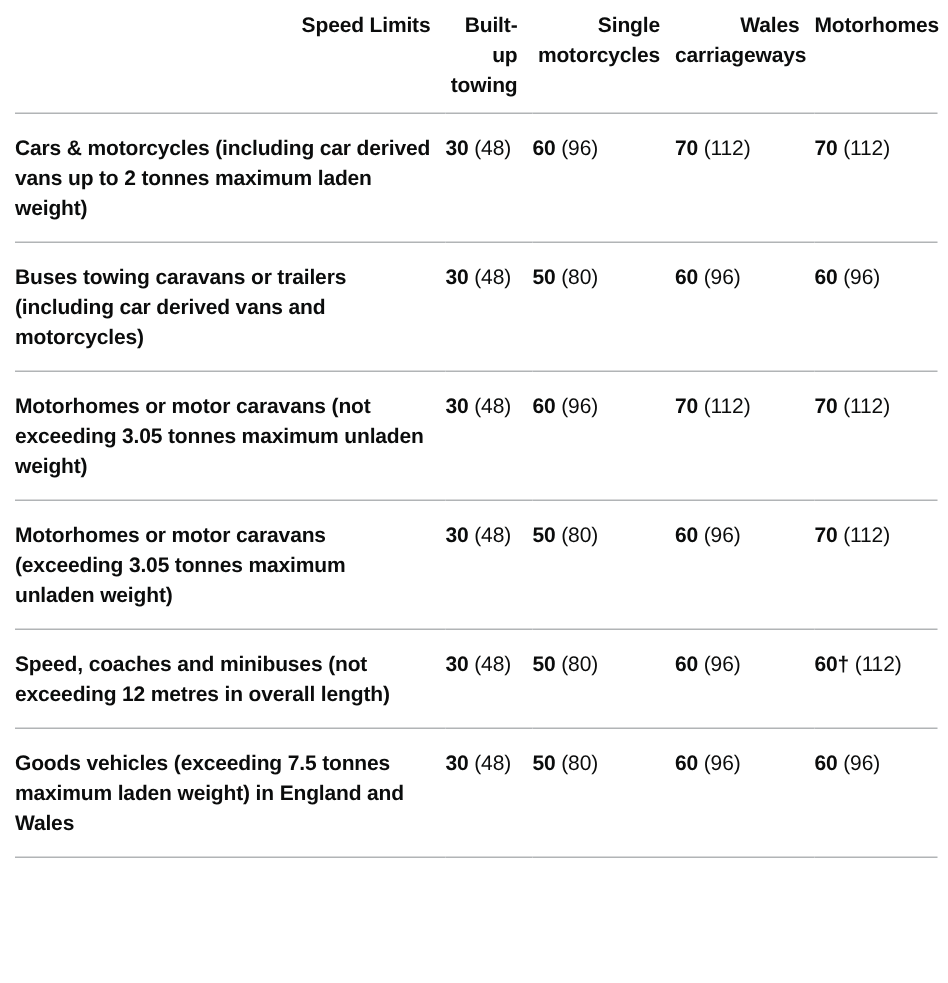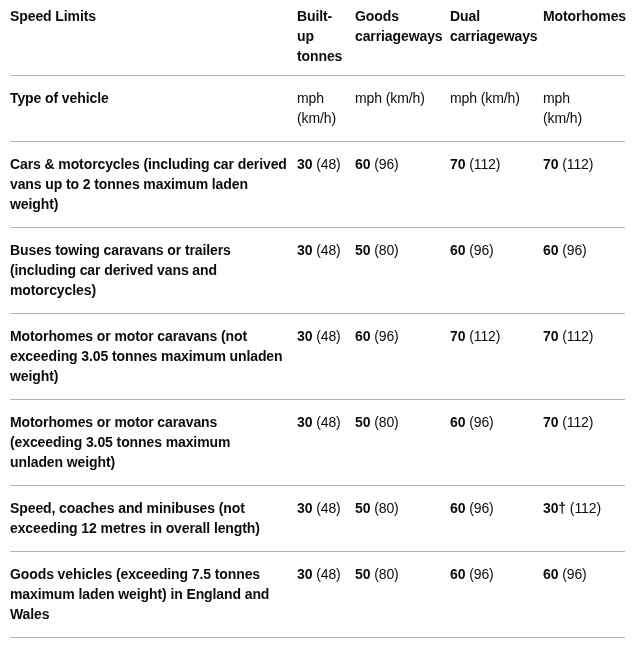--- a/index.html
+++ b/index.html
@@ -25,54 +25,45 @@
   col.c-dual     { width: 93px;  }
   col.c-motorway { width: 82px;  }
   th, td {
     text-align: left;
     vertical-align: top;
     font-weight: normal;
     padding: 12px 10px 13px 0;
     border-bottom: 1px solid #b1b4b6;
   }
   td:last-child, th:last-child { padding-right: 4px; }
-  thead tr.top-header th { padding-top: 6px; padding-bottom: 9px; }
+  thead tr.top-header th { padding-top: 6px; padding-bottom: 9px; text-align: right; }
   b, .bold { font-weight: bold; }
   .units { white-space: pre-line; }
   .note { font-weight: bold; }
   .kmh  { font-weight: normal; text-align: center; }
 </style>
 </head>
 <body>
 
 <div class="table-wrap">
   <table>
     <colgroup>
       <col class="c-vehicle">
       <col class="c-builtup">
       <col class="c-single">
       <col class="c-dual">
       <col class="c-motorway">
     </colgroup>
     <thead>
       <tr class="top-header">
         <th class="bold">Speed Limits</th>
-        <th class="bold">Built-up tonnes</th>
-        <th class="bold">Goods carriageways</th>
-        <th class="bold">Dual carriageways</th>
+        <th class="bold">Built-up towing</th>
+        <th class="bold">Single motorcycles</th>
+        <th class="bold">Wales carriageways</th>
         <th class="bold">Motorhomes</th>
-      </tr>
-      <tr>
-        <th class="bold">Type of vehicle</th>
-        <th class="units">mph
-(km/h)</th>
-        <th class="units">mph (km/h)</th>
-        <th class="units">mph (km/h)</th>
-        <th class="units">mph
-(km/h)</th>
       </tr>
     </thead>
     <tbody>
   <tr>
     <td><b class="vname">Cars &amp; motorcycles</b> <span class="note">(including car derived vans up to 2 tonnes maximum laden weight)</span></td>
     <td class="val"><b class="mph">30</b> <span class="kmh">(48)</span></td>
     <td class="val"><b class="mph">60</b> <span class="kmh">(96)</span></td>
     <td class="val"><b class="mph">70</b> <span class="kmh">(112)</span></td>
     <td class="val"><b class="mph">70</b> <span class="kmh">(112)</span></td>
   </tr>
@@ -99,21 +90,21 @@
     <td class="val"><b class="mph">50</b> <span class="kmh">(80)</span></td>
     <td class="val"><b class="mph">60</b> <span class="kmh">(96)</span></td>
     <td class="val"><b class="mph">70</b> <span class="kmh">(112)</span></td>
   </tr>
 
   <tr>
     <td><b class="vname">Speed, coaches and minibuses</b> <span class="note">(not exceeding 12 metres in overall length)</span></td>
     <td class="val"><b class="mph">30</b> <span class="kmh">(48)</span></td>
     <td class="val"><b class="mph">50</b> <span class="kmh">(80)</span></td>
     <td class="val"><b class="mph">60</b> <span class="kmh">(96)</span></td>
-    <td class="val"><b class="mph">30†</b> <span class="kmh">(112)</span></td>
+    <td class="val"><b class="mph">60†</b> <span class="kmh">(112)</span></td>
   </tr>
 
 
   <tr>
     <td><b class="vname">Goods vehicles</b> <span class="note">(exceeding 7.5 tonnes maximum laden weight) in England and Wales</span></td>
     <td class="val"><b class="mph">30</b> <span class="kmh">(48)</span></td>
     <td class="val"><b class="mph">50</b> <span class="kmh">(80)</span></td>
     <td class="val"><b class="mph">60</b> <span class="kmh">(96)</span></td>
     <td class="val"><b class="mph">60</b> <span class="kmh">(96)</span></td>
   </tr>

